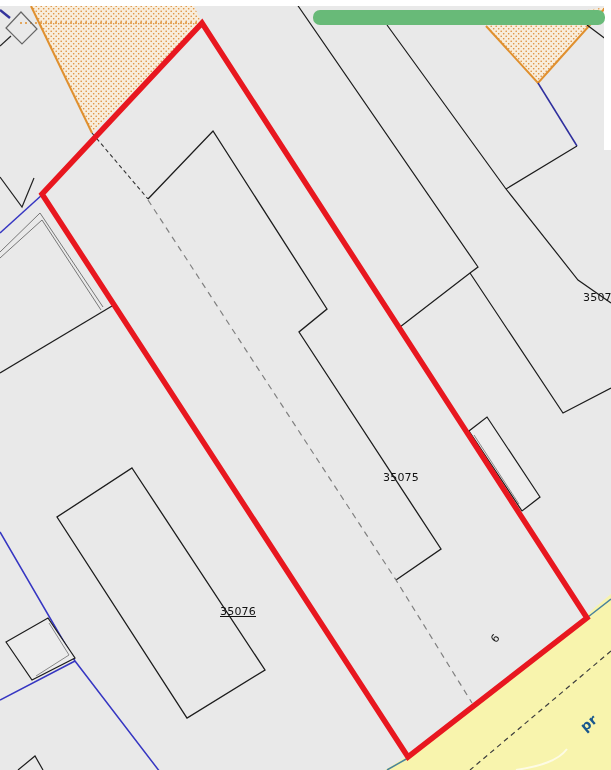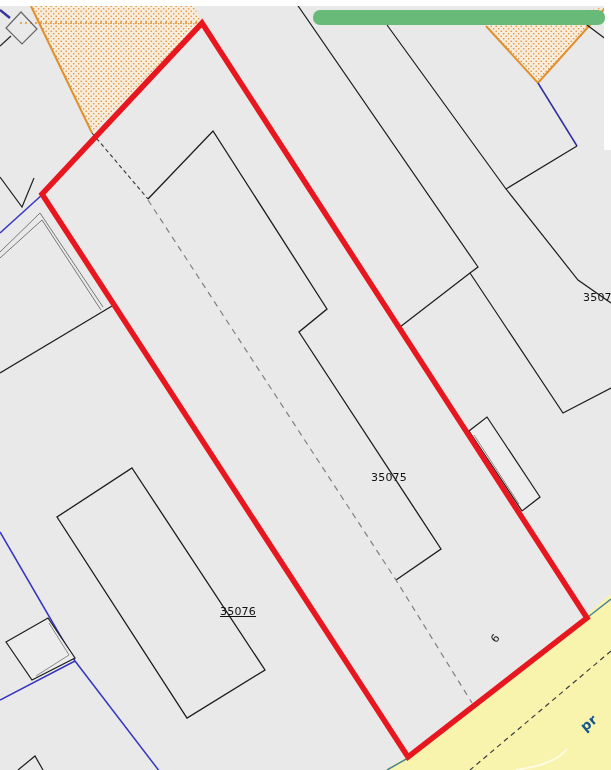--- a/index.html
+++ b/index.html
@@ -11,21 +11,21 @@
     font-family:"DejaVu Sans", sans-serif;
   }
   #map-svg{position:absolute;left:0;top:0;display:block;}
   .map-label{
     position:absolute;
     font:11px "DejaVu Sans", sans-serif;
     color:#111;
     white-space:nowrap;
     letter-spacing:0.2px;
   }
-  #label-35075{left:371px;top:471px;}
+  #label-35075{left:383px;top:471px;}
   #label-35076{left:220px;top:605px;text-decoration:underline;}
   #label-350partial{left:583px;top:291px;}
   #label-6{
     left:488px;top:637px;
     transform:rotate(-50deg);
     transform-origin:left top;
   }
   #label-road{
     left:577px;top:722px;
     transform:rotate(-40deg);

